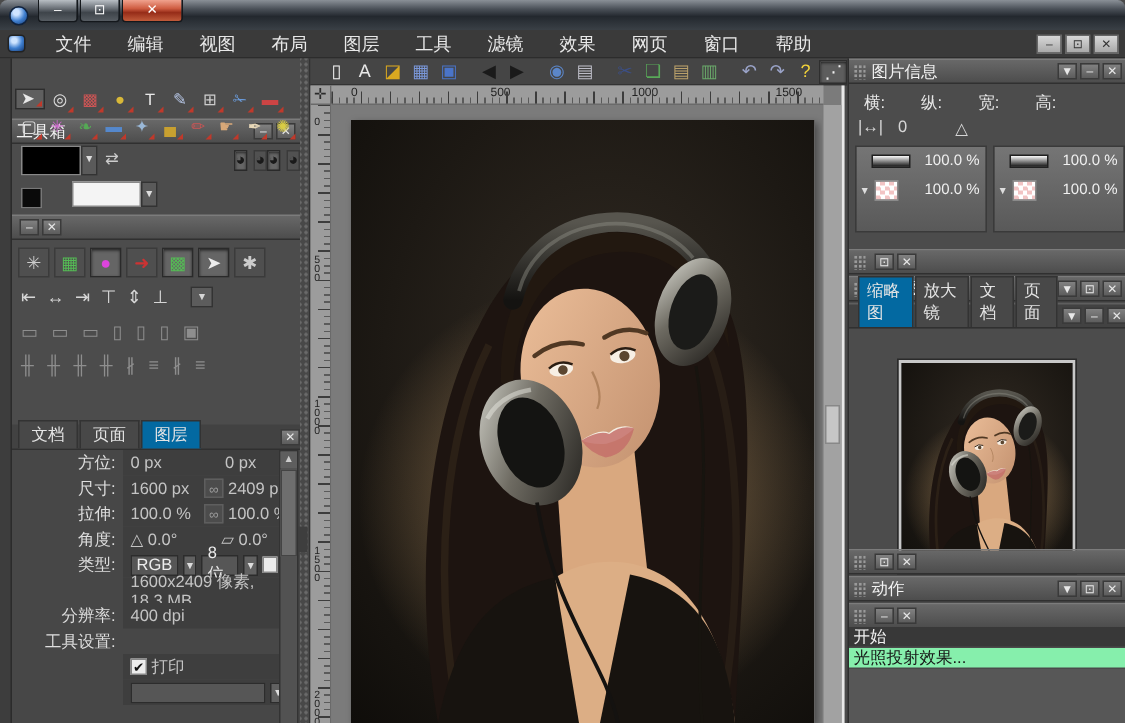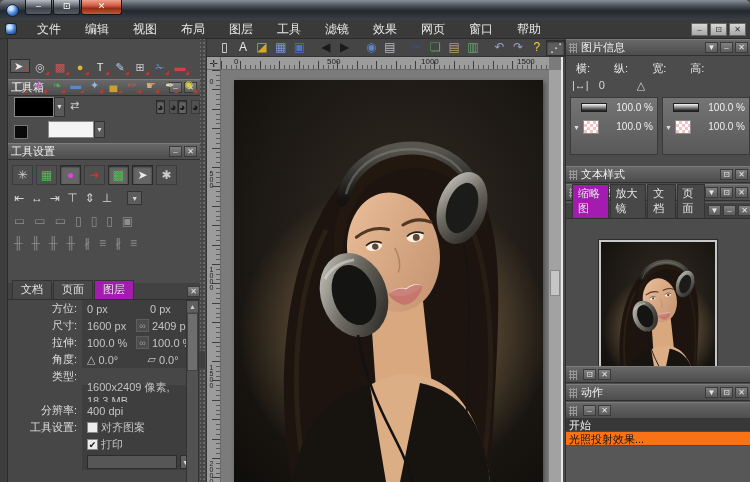--- a/index.html
+++ b/index.html
@@ -79,21 +79,21 @@
   .modebtn { width:21px; height:20px; background:#4f4f4f; border:1px solid #3b3b3b; font-size:12px; line-height:19px; text-align:center; }
   .modebtn.pressed { background:#656565; border-color:#2a2a2a; box-shadow:inset 0 1px 2px #262626; }
   .alignrow { position:absolute; left:6px; top:152px; display:flex; gap:7px; color:#d6d6d6; font-size:12px; }
   .alignrow .dropbx { width:15px; height:14px; background:#5c5c5c; border:1px solid #333; font-size:7px; text-align:center; line-height:13px; margin-left:8px; }
   .distrow1 { position:absolute; left:6px; top:175px; display:flex; gap:9px; color:#8e8e8e; font-size:12px; }
   .distrow2 { position:absolute; left:6px; top:197px; display:flex; gap:9px; color:#8e8e8e; font-size:12px; }
 
   
   .doctabs { position:absolute; left:0; top:244px; width:192px; height:17px; background:#424242; border-bottom:1px solid #303030; display:flex; align-items:flex-end; padding-left:4px; }
   .dtab { padding:1px 8px 2px; background:#484848; border:1px solid #333; border-bottom:none; color:#e4e4e4; font-size:11px; margin-right:1px; }
-  .dtab.active { background:#a21caf; }
+  .dtab.active { background:#0369a1; }
   .doctabs .phbtn { margin-left:auto; margin-bottom:2px; }
   .pgrid { position:absolute; left:0; top:261px; width:192px; height:196px; background:#474747; }
   .prow { display:flex; height:17px; align-items:center; font-size:11px; }
   .plabel { width:74px; text-align:right; color:#dedede; padding-right:5px; flex:0 0 auto; }
   .pvals { flex:1; background:#3e3e3e; height:100%; display:flex; align-items:center; color:#c4c4c4; padding-left:5px; gap:3px; margin-right:14px; }
   .pv { min-width:46px; }
   .linkbtn { width:13px; height:13px; background:#4c4c4c; border:1px solid #5e5e5e; color:#999; font-size:9px; line-height:12px; text-align:center; }
   .sel { background:#565656; border:1px solid #2c2c2c; color:#ececec; height:14px; display:flex; align-items:center; padding:0 3px; font-size:11px; }
   .selarrow { width:11px; height:14px; background:#616161; border:1px solid #2c2c2c; font-size:7px; color:#ddd; text-align:center; line-height:13px; }
   .cbx { width:11px; height:11px; background:#ececec; border:1px solid #888; font-size:9px; line-height:10px; text-align:center; color:#111; }
@@ -133,21 +133,21 @@
   .bgradbar { position:absolute; left:10px; top:5px; width:26px; height:9px; background:linear-gradient(#fafafa,#161616); border:1px solid #202020; }
   .bpct1 { position:absolute; right:4px; top:4px; }
   .bdrop { position:absolute; left:2px; top:26px; font-size:7px; color:#ddd; }
   .bchk { position:absolute; left:12px; top:22px; width:16px; height:14px; border:1px solid #8a8a8a;
     background:repeating-conic-gradient(#f2c4c4 0 25%, #ffffff 0 50%); background-size:6px 6px; }
   .bpct2 { position:absolute; right:4px; top:23px; }
   .thumbarea { position:absolute; left:0; top:197px; width:185px; height:148px; background:#4c4c4c; }
   .thumbframe { position:absolute; left:33px; top:4px; width:118px; height:142px; background:#111; border:2px solid #c8c8c8; outline:1px solid #2a2a2a; }
   .hlist { position:absolute; left:0; top:379px; width:185px; height:64px; background:#575757; font-size:11px; }
   .hrow { height:14px; line-height:14px; padding:0 3px; color:#f0f0f0; background:#383838; border-bottom:1px solid #4a4a4a; }
-  .hrow.selected { background:#f97316; color:#151515; }
+  .hrow.selected { background:#86efac; color:#151515; }
   .ptabs { display:flex; align-items:flex-end; background:#424242; height:17px; border-top:1px solid #5e5e5e; border-bottom:1px solid #303030; padding-left:6px; }
   .ptabs .dtab { font-size:11px; padding:1px 5px 2px; }
   .ptabs .phbtn { margin-bottom:2px; }
   .ptabs .phbtn:first-of-type { margin-left:auto; }
 </style>
 </head>
 <body>
 
 <div id="app">
 
@@ -261,21 +261,20 @@
         <span class="mbtn pressed">◕</span>
         <span class="mbtn">◕</span>
       </span>
       <span class="maskbtns" style="left:144px">
         <span class="mbtn pressed">◕</span>
         <span class="mbtn">◕</span>
       </span>
     </div>
 
     <div class="phead hdr-toolset">
-      <span class="ph-title">工具设置</span>
       <span class="phbtn">–</span>
       <span class="phbtn">✕</span>
     </div>
 
     <div class="modesrow">
 
     <span class="modebtn"><span style="color: rgb(204, 204, 204);">✳</span></span>
         <span class="modebtn"><span style="color: rgb(85, 187, 85);">▦</span></span>
         <span class="modebtn pressed"><span style="color: rgb(221, 68, 221);">●</span></span>
         <span class="modebtn"><span style="color: rgb(204, 51, 51);">➜</span></span>
@@ -357,39 +356,43 @@
         <span class="plabel">角度:</span>
         <span class="pvals">
           <span>△</span>
           <span class="pv">0.0°</span>
           <span>▱</span>
           <span class="pv">0.0°</span>
         </span>
       </div>
       <div class="prow">
         <span class="plabel">类型:</span>
+        <span class="pvals">
+          <span class="sel">RGB</span>
+          <span class="selarrow">▼</span>
+          <span class="sel">8 位</span>
+          <span class="selarrow">▼</span>
+          <span class="cbx"></span>
+          <span class="redx">✕</span>
+        </span>
       </div>
       <div class="prow">
         <span class="plabel"></span>
         <span class="pvals">
             <span>1600x2409 像素, 18.3 MB</span>
           </span>
       </div>
       <div class="prow">
         <span class="plabel">分辨率:</span>
         <span class="pvals">
             <span>400 dpi</span>
           </span>
       </div>
       <div class="prow">
         <span class="plabel">工具设置:</span>
-        <span class="pvals">
-          <span class="cbx"></span>
-          <span>对齐图案</span>
-        </span>
       </div>
       <div class="prow">
         <span class="plabel"></span>
         <span class="pvals">
           <span class="cbx">✔</span>
           <span>打印</span>
         </span>
       </div>
       <div class="prow">
         <span class="plabel"></span>
@@ -526,21 +529,20 @@
           <span class="bpct1">100.0 %</span>
           <span class="bdrop">▼</span>
           <span class="bchk"></span>
           <span class="bpct2">100.0 %</span>
         </span>
         </div>
     </div>
 
     <div class="phead rhead" style="top:127px">
       <span class="ph-grip"></span>
-      <span class="ph-title">文本样式</span>
       <span class="phbtn">⊡</span>
       <span class="phbtn">✕</span>
     </div>
 
     <div class="phead rhead" style="top:145px">
       <span class="ph-grip"></span>
       <span class="ph-title">直方图</span>
       <span class="phbtn">▼</span>
       <span class="phbtn">⊡</span>
       <span class="phbtn">✕</span>

